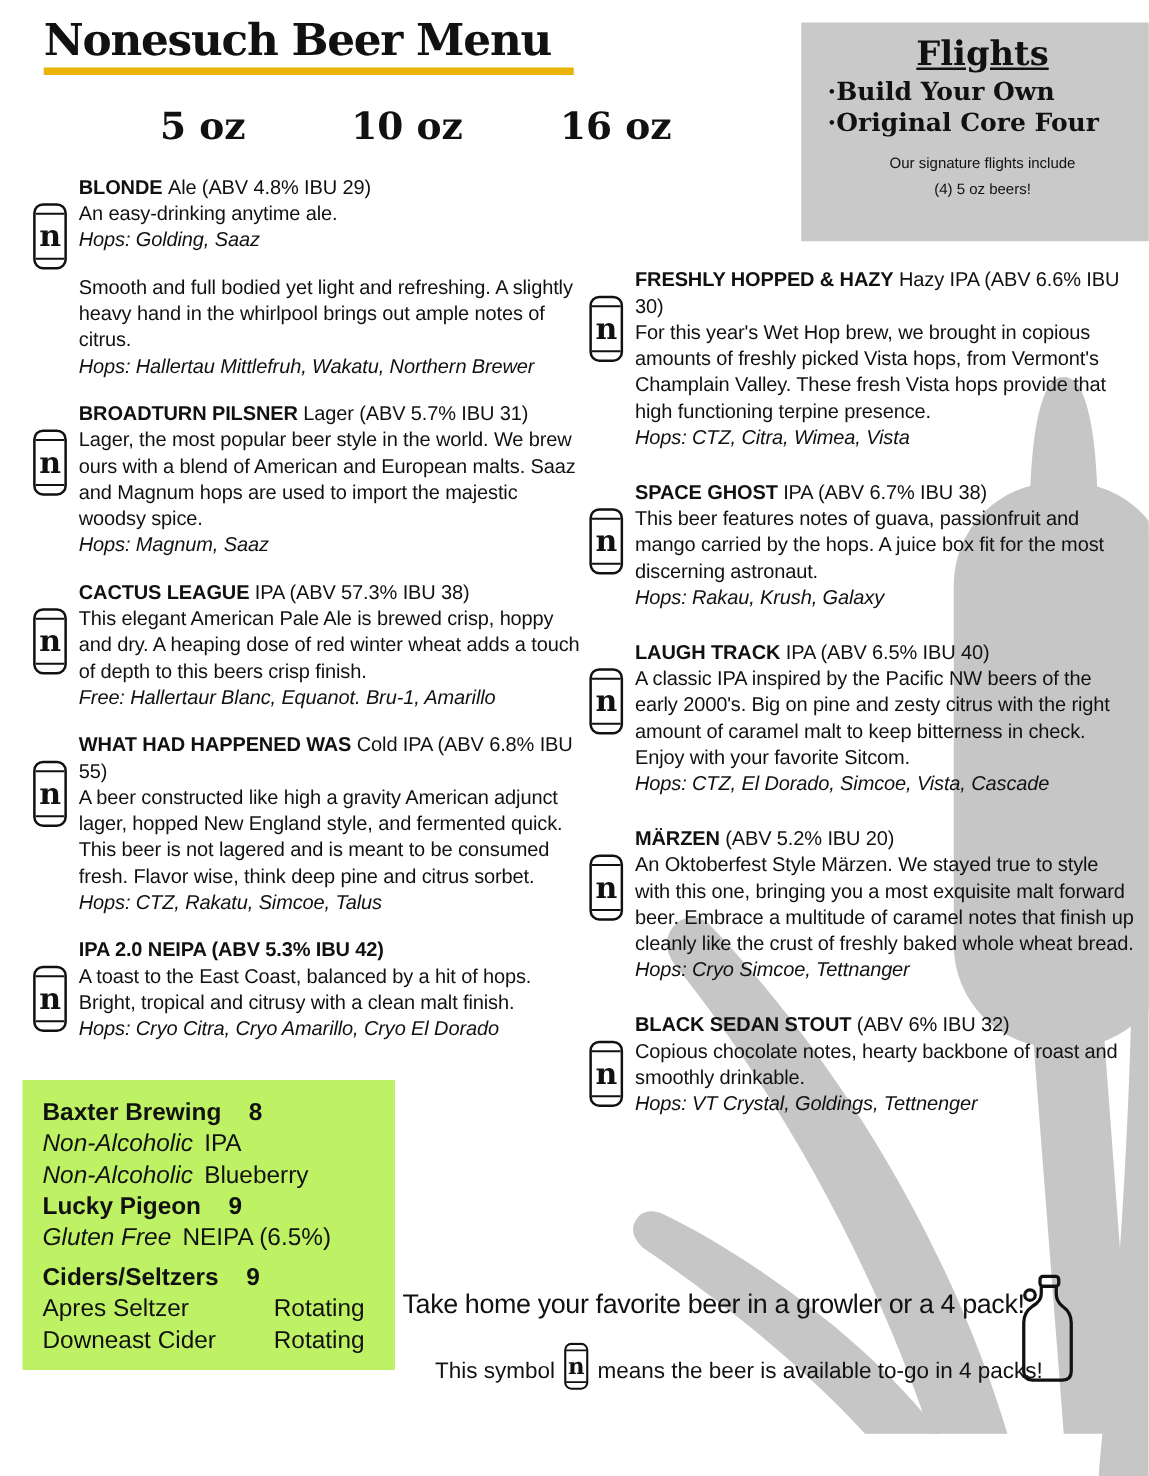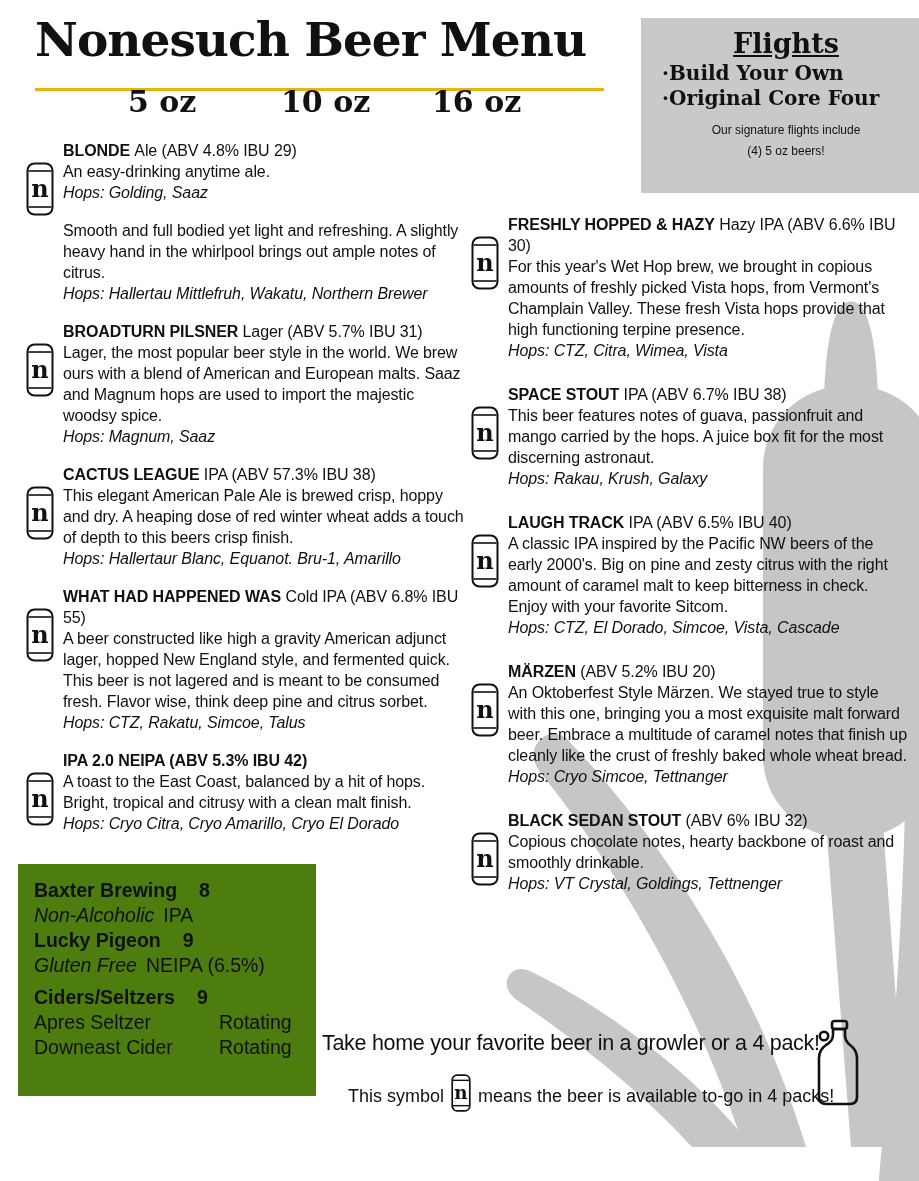--- a/index.html
+++ b/index.html
@@ -7,26 +7,26 @@
     width:919px;height:1181px;position:relative;background:#fff;overflow:hidden;
     font-family:"Liberation Sans",sans-serif;color:#111;
   }
   .layer{position:absolute;inset:0;}
   #watermark{z-index:0;}
   #content{z-index:1;}
 
   
   .title{
     position:absolute;left:35px;top:12px;
-    font-family:"DejaVu Serif",serif;font-weight:700;font-size:47px;
-    letter-spacing:-1px;border-bottom:3px solid #eab308;padding-bottom:21px;
+    font-family:"DejaVu Serif",serif;font-weight:700;font-size:35px;
+    letter-spacing:-1px;border-bottom:6px solid #eab308;padding-bottom:1px;
     padding-right:18px;white-space:nowrap;
   }
   .size{position:absolute;top:84px;font-family:"DejaVu Serif",serif;font-weight:700;font-size:30px;text-align:center;}
-  #size0{left:128px}#size1{left:281px}#size2{left:432px}
+  #size0{left:128px}#size1{left:281px}#size2{left:448px}
 
   
   .flights{
     position:absolute;left:641px;top:18px;width:290px;height:175px;
     background:#c9c9c9;text-align:center;
   }
   .flights h2{
     margin:10px 0 2px 0;font-family:"DejaVu Serif",serif;font-size:27px;font-weight:700;
     text-decoration:underline;
   }
@@ -44,21 +44,21 @@
   #col-left .beer{margin-bottom:17px;}
   #col-right .beer{margin-bottom:23px;}
   .bname{font-weight:700;}
   .bhops,.bnote{font-style:italic;}
   .canwrap{position:absolute;left:-37px;top:22px;width:28px;height:54px;}
   .can-letter{font-family:"DejaVu Serif",serif;font-weight:700;}
 
   
   .guestbox{
     position:absolute;left:18px;top:864px;width:298px;height:232px;
-    background:#4d7c0f;padding:14px 16px 0 16px;box-sizing:border-box;
+    background:#bef264;padding:14px 16px 0 16px;box-sizing:border-box;
     font-size:19.5px;line-height:25px;
   }
   .gbrow{position:relative;}
   .r-bold .ga,.r-bold .gb{font-weight:700;}
   .r-bold .gb{margin-left:22px;}
   .r-ital .ga{font-style:italic;}
   .r-ital .gb{margin-left:9px;}
   .r-spread .gb{position:absolute;left:185px;}
   .gap-top{margin-top:7px;}
 
@@ -143,21 +143,21 @@
       <span class="canwrap">
         <svg width="28" height="54" viewBox="0 0 28 54">
             <rect x="1.5" y="1.5" width="25" height="51" rx="7" fill="#fff" stroke="#111" stroke-width="2"></rect>
             <line x1="2.5" y1="9" x2="25.5" y2="9" stroke="#111" stroke-width="1.6"></line>
             <line x1="2.5" y1="45" x2="25.5" y2="45" stroke="#111" stroke-width="1.6"></line>
             <text class="can-letter" x="14" y="35" font-size="24" text-anchor="middle" fill="#111">n</text>
           </svg>
       </span>
       <div class="bname"><b>CACTUS LEAGUE</b> <span style="font-weight:400">IPA (ABV 57.3% IBU 38)</span></div>
       <div class="bdesc">This elegant American Pale Ale is brewed crisp, hoppy and dry. A heaping dose of red winter wheat adds a touch of depth to this beers crisp finish.</div>
-      <div class="bhops">Hops: Hallertaur Blanc, Equanot. Bru-1, Amarillo</div>
+      <div class="bhops">Free: Hallertaur Blanc, Equanot. Bru-1, Amarillo</div>
 
     </div>
 
     <div class="beer">
       <span class="canwrap">
         <svg width="28" height="54" viewBox="0 0 28 54">
             <rect x="1.5" y="1.5" width="25" height="51" rx="7" fill="#fff" stroke="#111" stroke-width="2"></rect>
             <line x1="2.5" y1="9" x2="25.5" y2="9" stroke="#111" stroke-width="1.6"></line>
             <line x1="2.5" y1="45" x2="25.5" y2="45" stroke="#111" stroke-width="1.6"></line>
             <text class="can-letter" x="14" y="35" font-size="24" text-anchor="middle" fill="#111">n</text>
@@ -203,21 +203,21 @@
 
     <div class="beer">
       <span class="canwrap">
         <svg width="28" height="54" viewBox="0 0 28 54">
             <rect x="1.5" y="1.5" width="25" height="51" rx="7" fill="#fff" stroke="#111" stroke-width="2"></rect>
             <line x1="2.5" y1="9" x2="25.5" y2="9" stroke="#111" stroke-width="1.6"></line>
             <line x1="2.5" y1="45" x2="25.5" y2="45" stroke="#111" stroke-width="1.6"></line>
             <text class="can-letter" x="14" y="35" font-size="24" text-anchor="middle" fill="#111">n</text>
           </svg>
       </span>
-      <div class="bname"><b>SPACE STOUT</b> <span style="font-weight:400">IPA (ABV 6.7% IBU 38)</span></div>
+      <div class="bname"><b>SPACE GHOST</b> <span style="font-weight:400">IPA (ABV 6.7% IBU 38)</span></div>
       <div class="bdesc">This beer features notes of guava, passionfruit and mango carried by the hops. A juice box fit for the most discerning astronaut.</div>
       <div class="bhops">Hops: Rakau, Krush, Galaxy</div>
     </div>
 
     <div class="beer">
       <span class="canwrap">
         <svg width="28" height="54" viewBox="0 0 28 54">
             <rect x="1.5" y="1.5" width="25" height="51" rx="7" fill="#fff" stroke="#111" stroke-width="2"></rect>
             <line x1="2.5" y1="9" x2="25.5" y2="9" stroke="#111" stroke-width="1.6"></line>
             <line x1="2.5" y1="45" x2="25.5" y2="45" stroke="#111" stroke-width="1.6"></line>
@@ -254,20 +254,21 @@
       </span>
       <div class="bname"><b>BLACK SEDAN STOUT</b> <span style="font-weight:400">(ABV 6% IBU 32)</span></div>
       <div class="bdesc">Copious chocolate notes, hearty backbone of roast and smoothly drinkable.</div>
       <div class="bhops">Hops: VT Crystal, Goldings, Tettnenger</div>
     </div>
   </div>
 
   <div class="guestbox">
     <div class="gbrow r-bold"><span class="ga">Baxter Brewing</span><span class="gb">8</span></div>
     <div class="gbrow r-ital"><span class="ga">Non-Alcoholic</span><span class="gb">IPA</span></div>
+    <div class="gbrow r-ital"><span class="ga">Non-Alcoholic</span><span class="gb">Blueberry</span></div>
     <div class="gbrow r-bold"><span class="ga">Lucky Pigeon</span><span class="gb">9</span></div>
     <div class="gbrow r-ital"><span class="ga">Gluten Free</span><span class="gb">NEIPA (6.5%)</span></div>
     <div class="gbrow r-bold gap-top"><span class="ga">Ciders/Seltzers</span><span class="gb">9</span></div>
     <div class="gbrow r-spread"><span class="ga">Apres Seltzer</span><span class="gb">Rotating</span></div>
     <div class="gbrow r-spread"><span class="ga">Downeast Cider</span><span class="gb">Rotating</span></div>
   </div>
 
   <div class="take1">Take home your favorite beer in a growler or a 4 pack!</div>
 
   <div class="take2">

